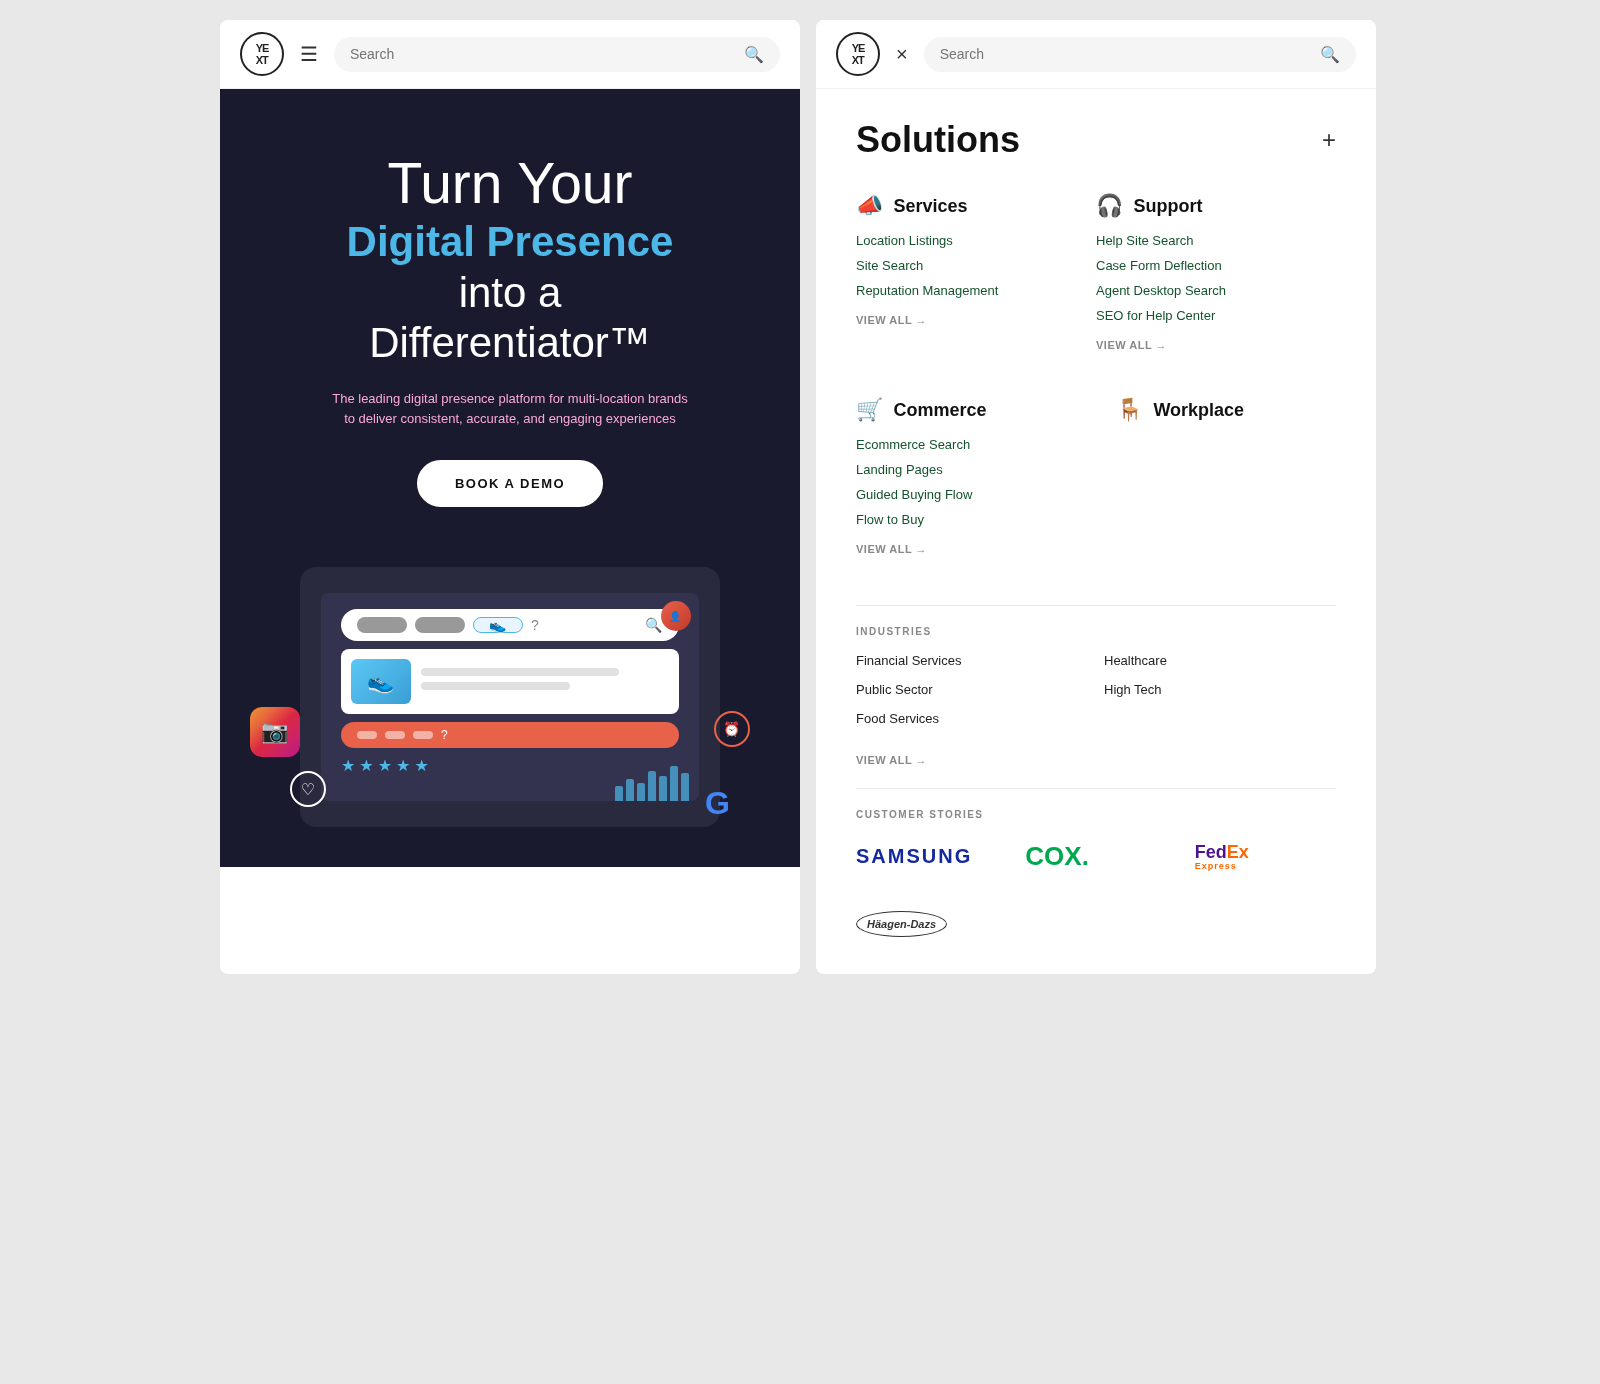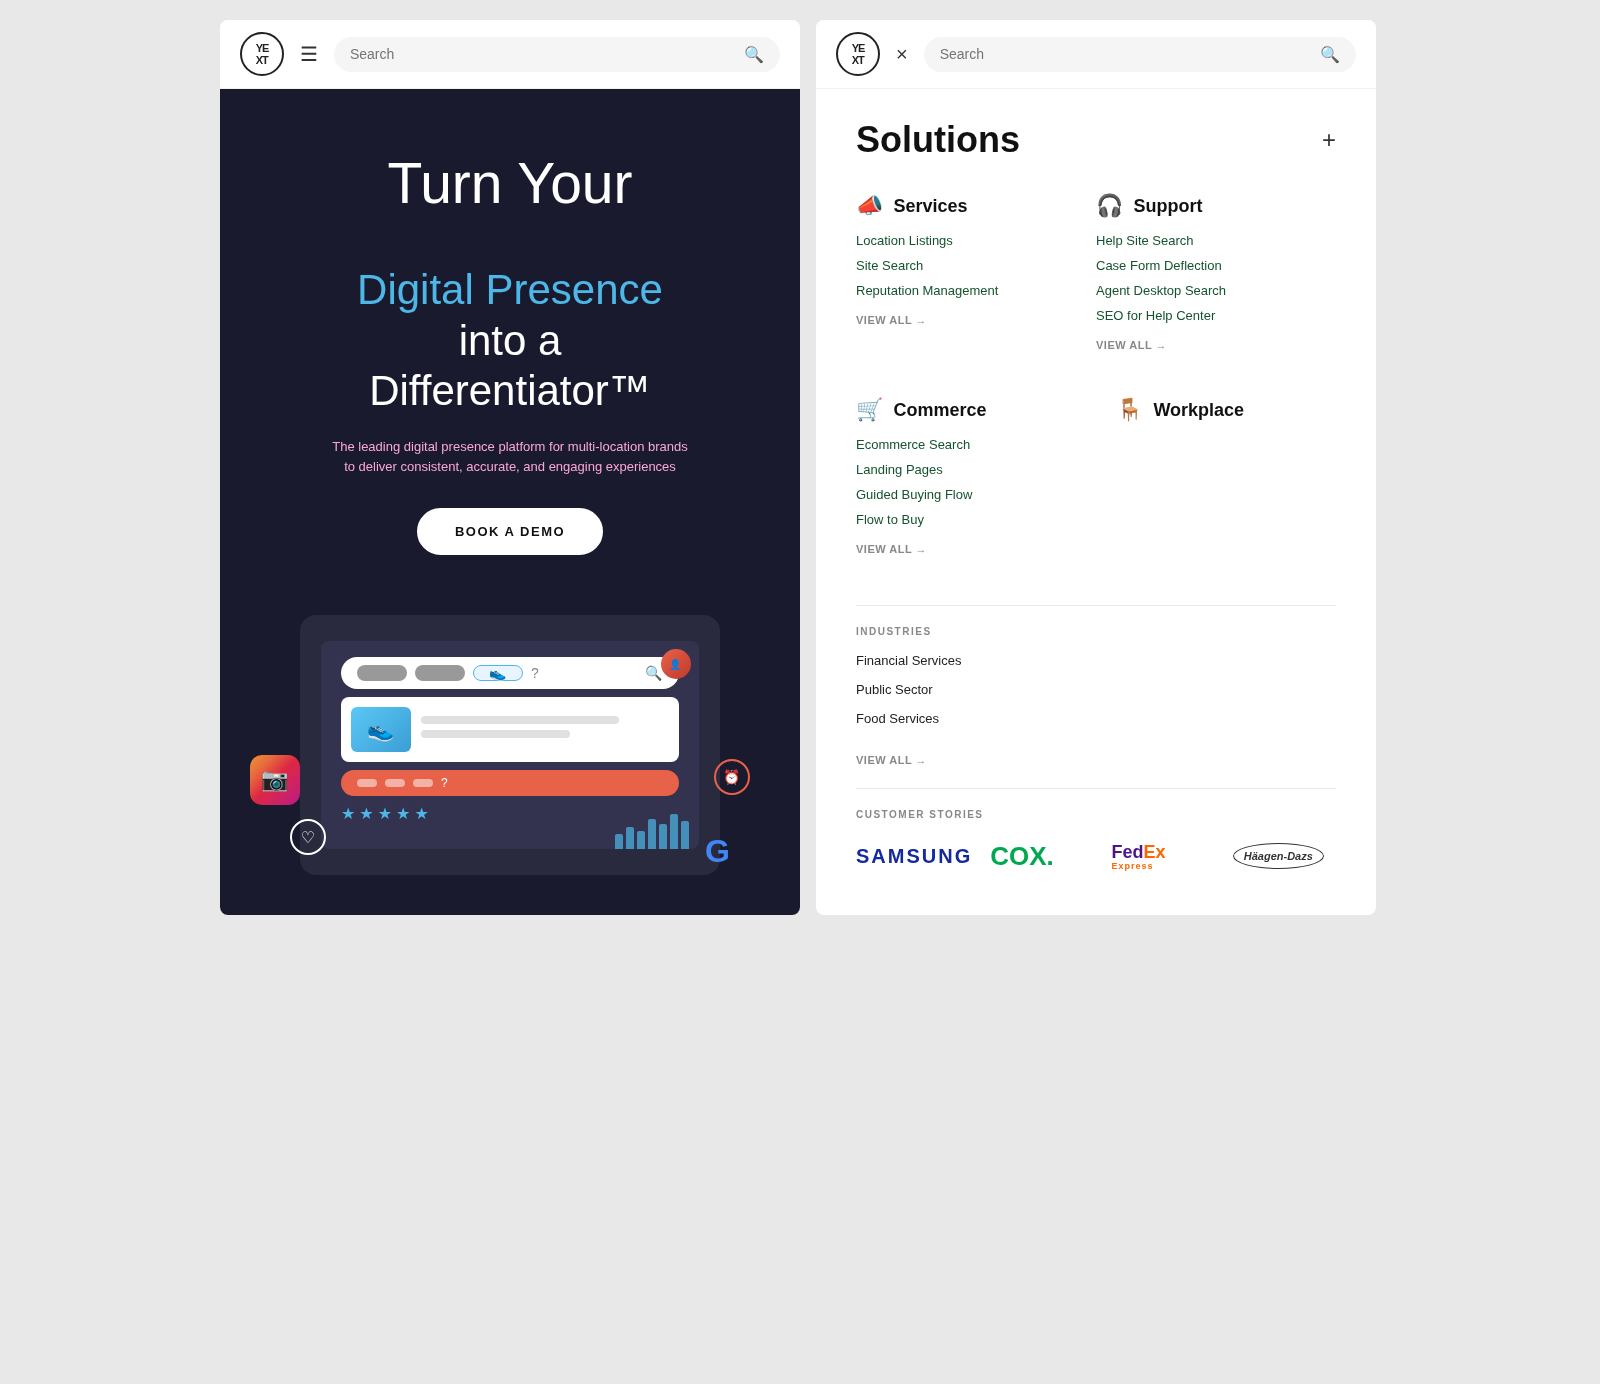--- a/index.html
+++ b/index.html
@@ -88,24 +88,23 @@
       overflow: hidden;
     }
     .hero-title-normal {
       font-size: 57px;
       font-weight: 300;
       line-height: 1.2;
       color: #fff;
     }
     .hero-title-blue {
       font-size: 42px;
-      font-weight: 400;
+      font-weight: 700;
       color: #4db8e8;
       line-height: 1.2;
-      margin-top: 48px;
     }
     .hero-title-rest {
       font-size: 42px;
       font-weight: 300;
       color: #fff;
       line-height: 1.2;
     }
     .hero-subtitle {
       font-size: 13px;
       color: #f9a8d4;
@@ -422,22 +421,22 @@
       display: block;
       font-size: 13px;
       color: #222;
       margin-bottom: 14px;
       cursor: pointer;
       text-decoration: none;
     }
 
     .customer-stories-grid {
       display: grid;
-      grid-template-columns: 1fr 1fr 1fr 1fr;
-      gap: 18px;
+      grid-template-columns: 1fr 1fr 1fr;
+      gap: 28px;
       margin-top: 16px;
     }
     .brand-logo {
       display: flex;
       align-items: center;
       justify-content: flex-start;
       height: 40px;
       cursor: pointer;
     }
     .samsung-logo {
@@ -624,20 +623,24 @@
       <div class="divider"></div>
 
       
       <div class="section-label">INDUSTRIES</div>
       <div class="industries-grid">
         <div>
           <a class="industry-link">Financial Services</a>
           <a class="industry-link">Public Sector</a>
           <a class="industry-link">Food Services</a>
         </div>
+        <div>
+          <a class="industry-link">Healthcare</a>
+          <a class="industry-link">High Tech</a>
+        </div>
       </div>
       <a class="view-all-link">VIEW ALL →</a>
 
       <div class="divider" style="margin-top:20px;"></div>
 
       
       <div class="section-label">CUSTOMER STORIES</div>
       <div class="customer-stories-grid">
         <div class="brand-logo">
           <span class="samsung-logo">SAMSUNG</span>

